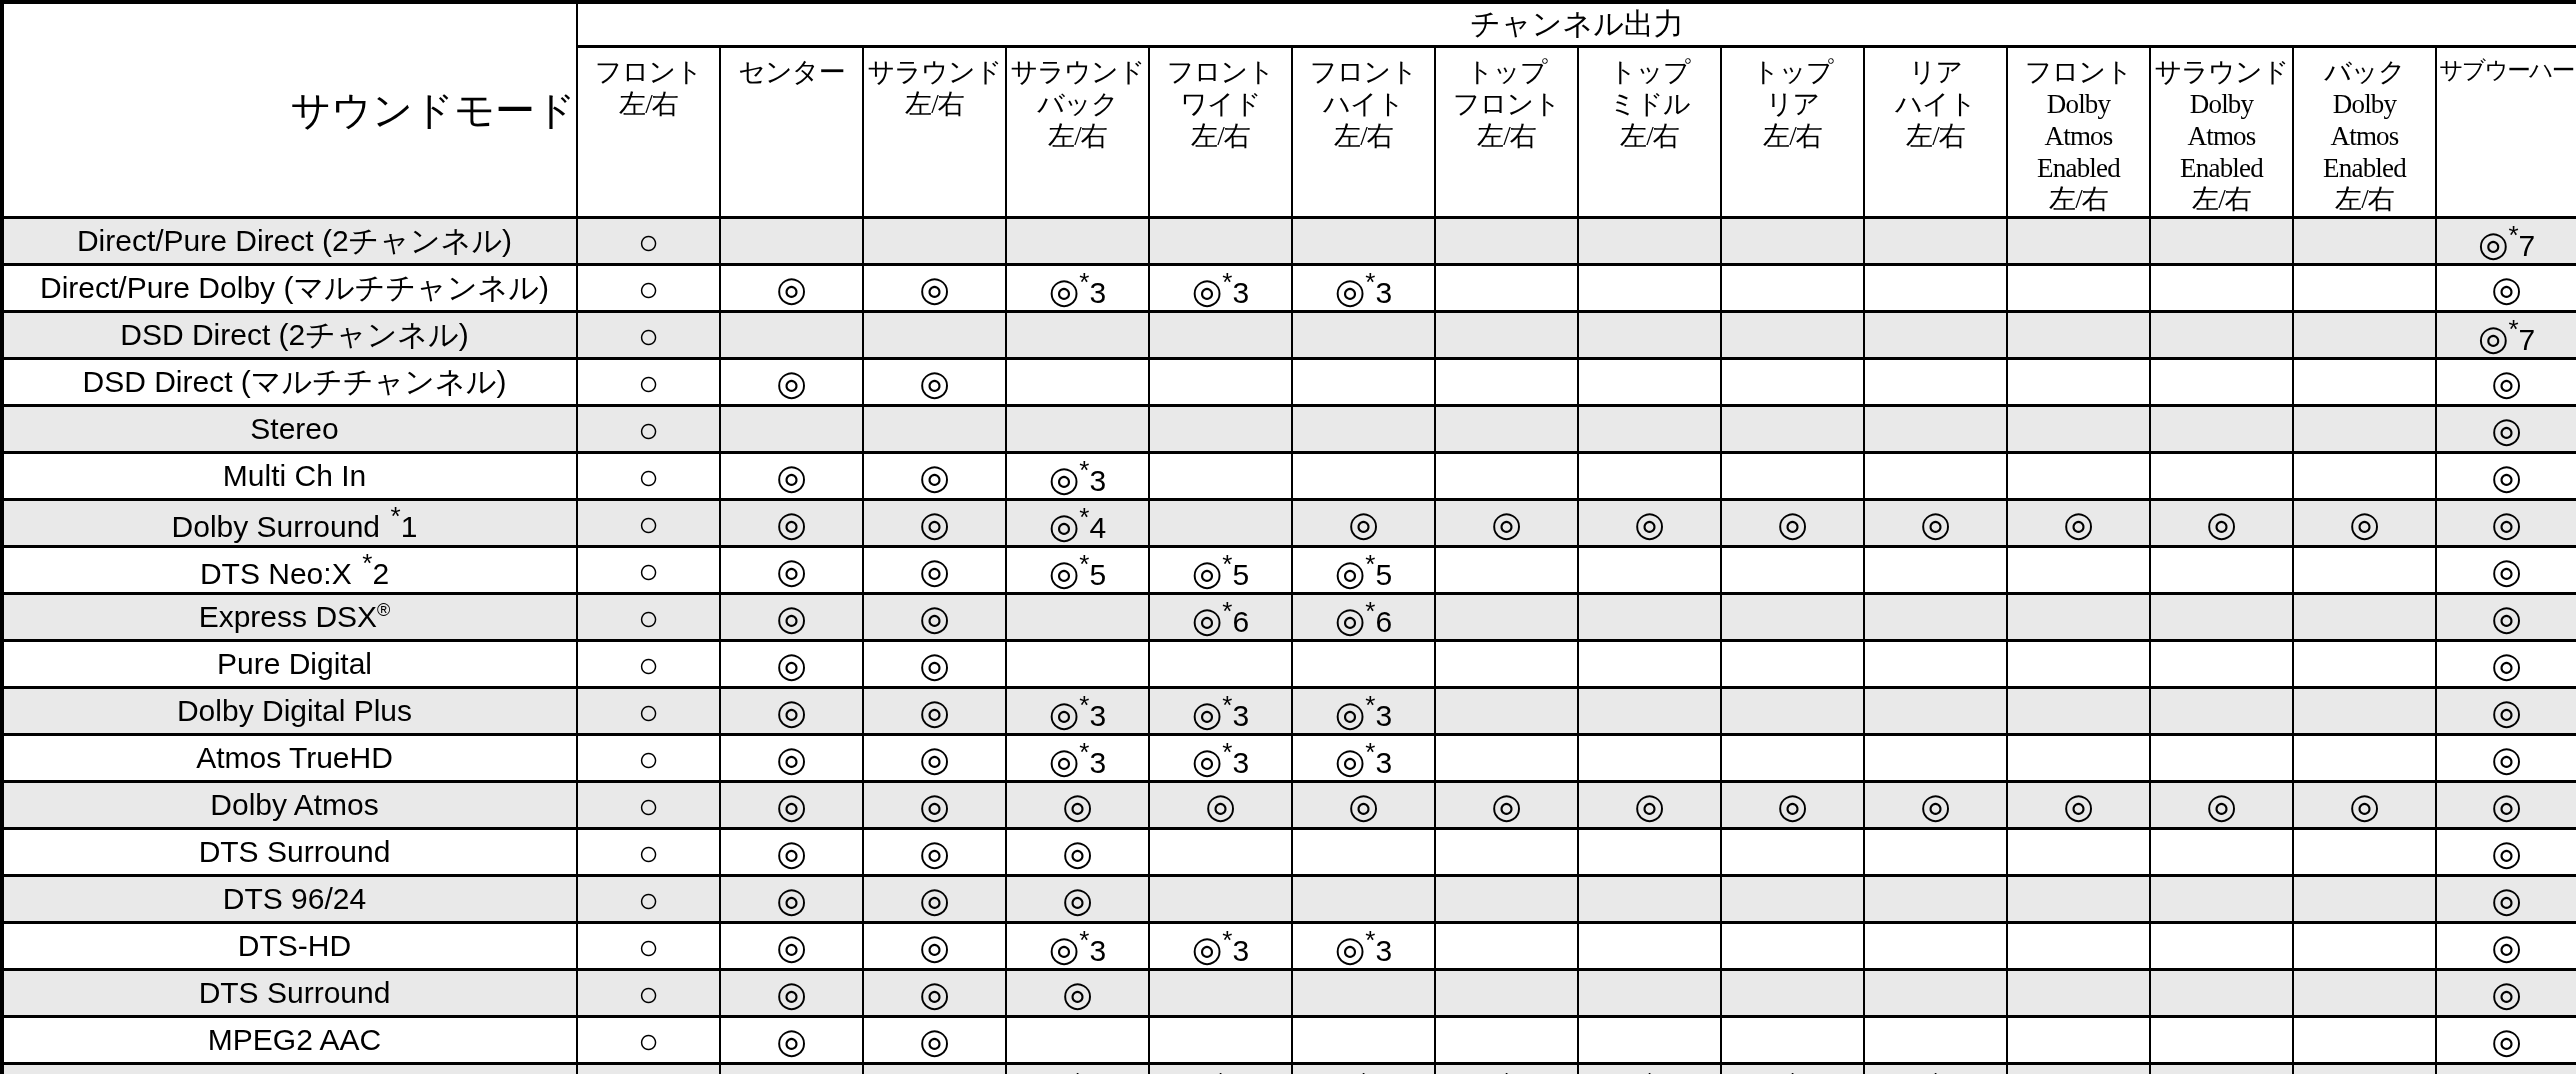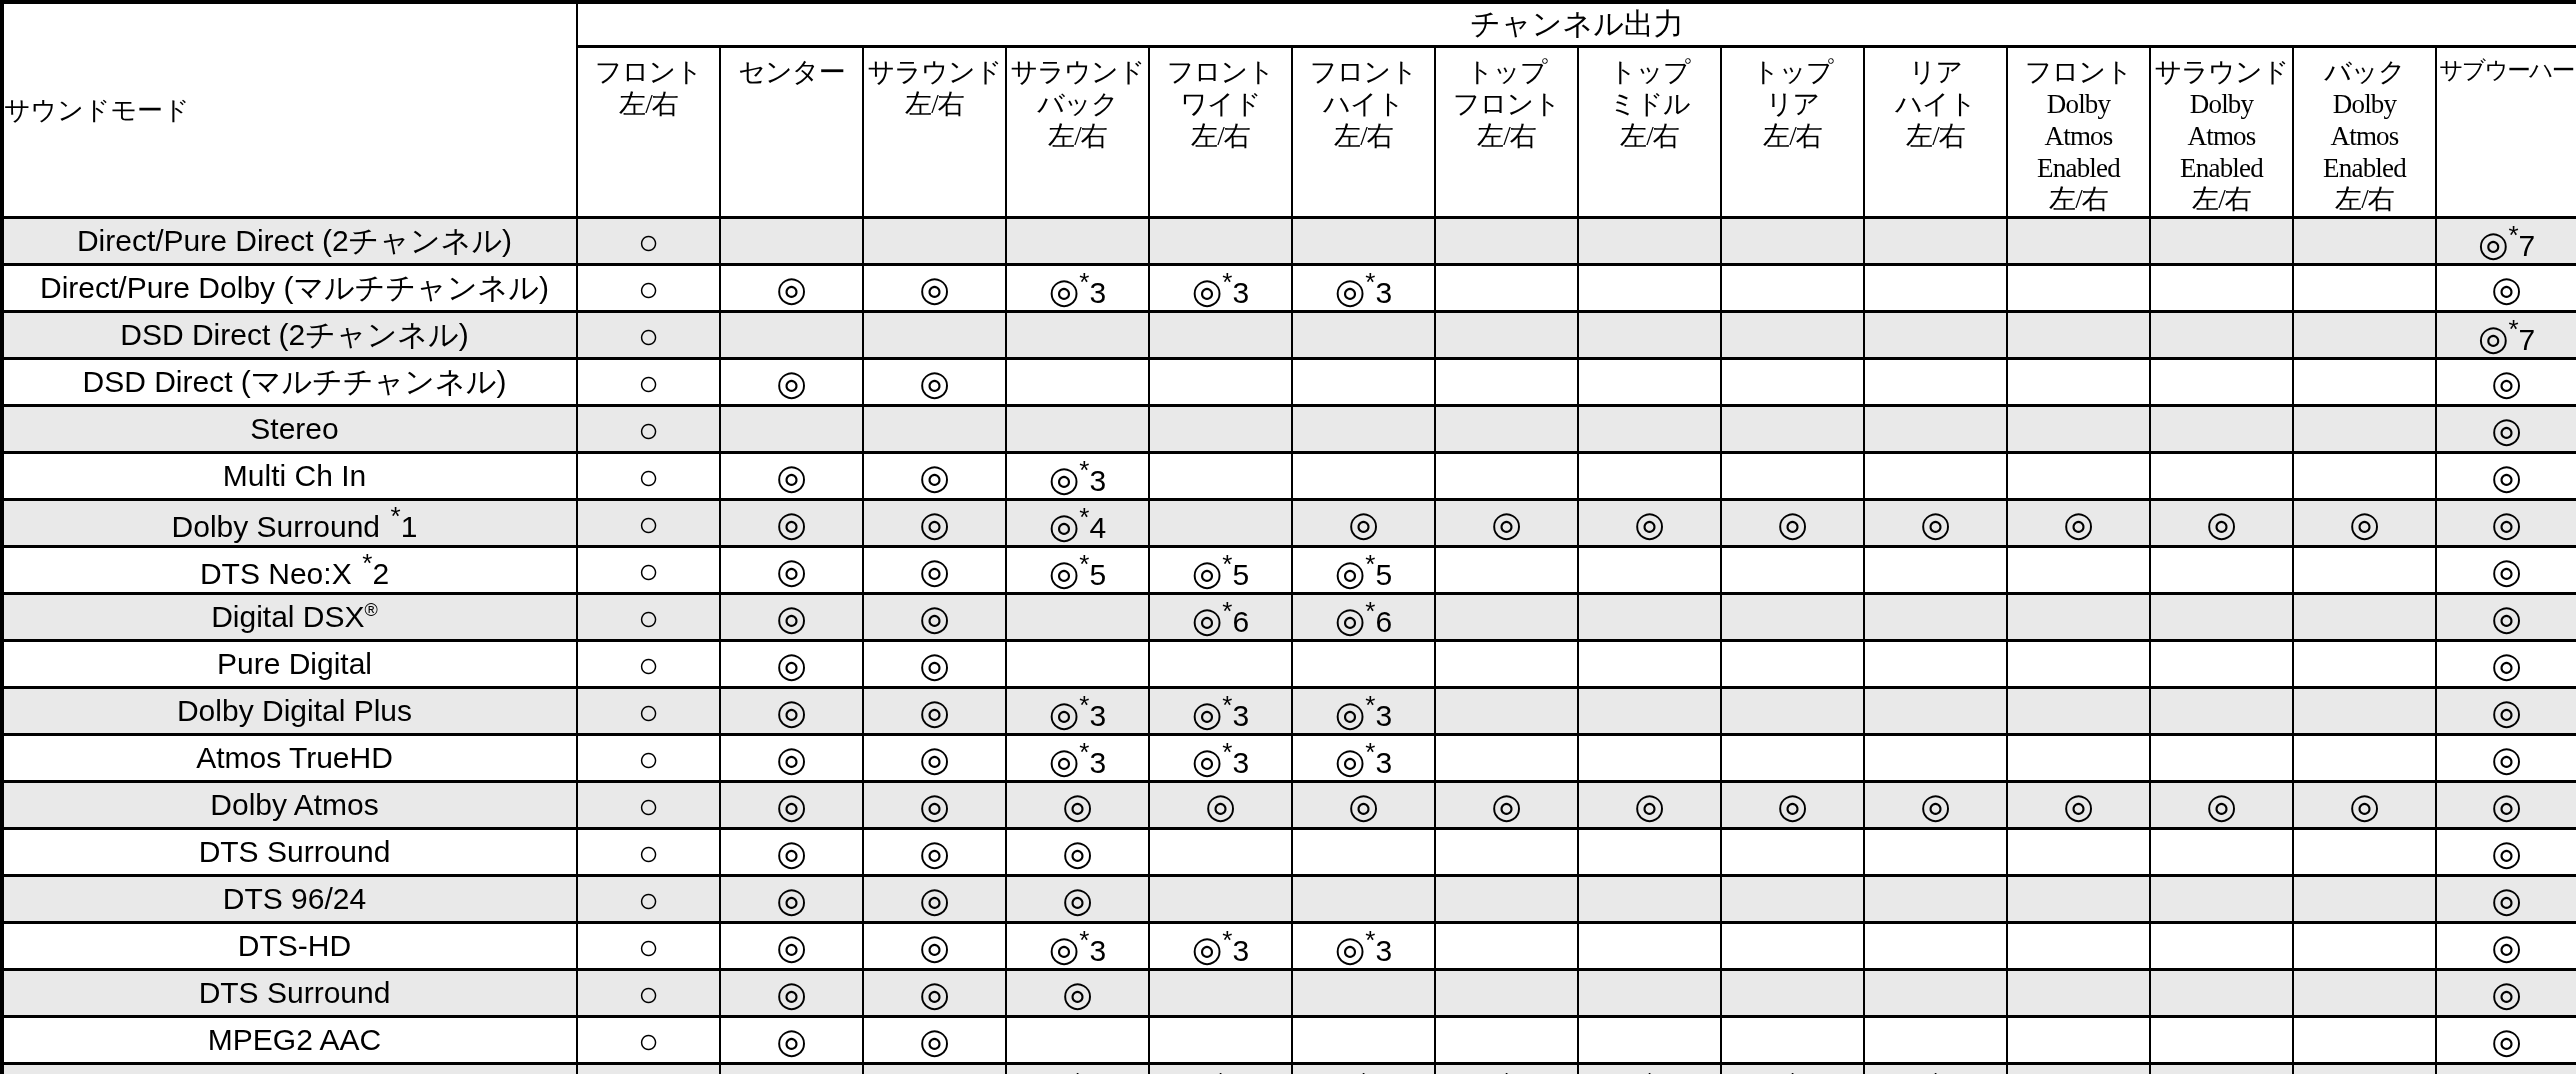--- a/index.html
+++ b/index.html
@@ -21,23 +21,23 @@
   th, td {
     border: 2.3px solid #000;
     border-top-width: 3px;
     border-bottom-width: 3px;
     padding: 0;
     font-weight: normal;
     overflow: hidden;
   }
   
   .corner-head {
-    text-align: left;
+    text-align: right;
     vertical-align: middle;
-    font-size: 26px;
+    font-size: 40px;
   }
   
   .span-head {
     height: 40px;
     text-align: center;
     vertical-align: middle;
     font-size: 30px;
   }
   
   .col-head {
@@ -269,21 +269,21 @@
         <td class="val-cell"></td>
         <td class="val-cell"></td>
         <td class="val-cell"></td>
         <td class="val-cell"></td>
         <td class="val-cell"></td>
         <td class="val-cell"></td>
         <td class="val-cell"></td>
         <td class="val-cell"><span class="sym">◎</span></td>
       </tr>
       <tr>
-        <td class="mode-cell"><span>Digital DSX</span><sup class="reg">®</sup></td>
+        <td class="mode-cell"><span>Express DSX</span><sup class="reg">®</sup></td>
         <td class="val-cell"><span class="sym">○</span></td>
         <td class="val-cell"><span class="sym">◎</span></td>
         <td class="val-cell"><span class="sym">◎</span></td>
         <td class="val-cell"></td>
         <td class="val-cell"><span class="sym">◎</span><span class="ast">*</span><span class="mnum">6</span></td>
         <td class="val-cell"><span class="sym">◎</span><span class="ast">*</span><span class="mnum">6</span></td>
         <td class="val-cell"></td>
         <td class="val-cell"></td>
         <td class="val-cell"></td>
         <td class="val-cell"></td>

